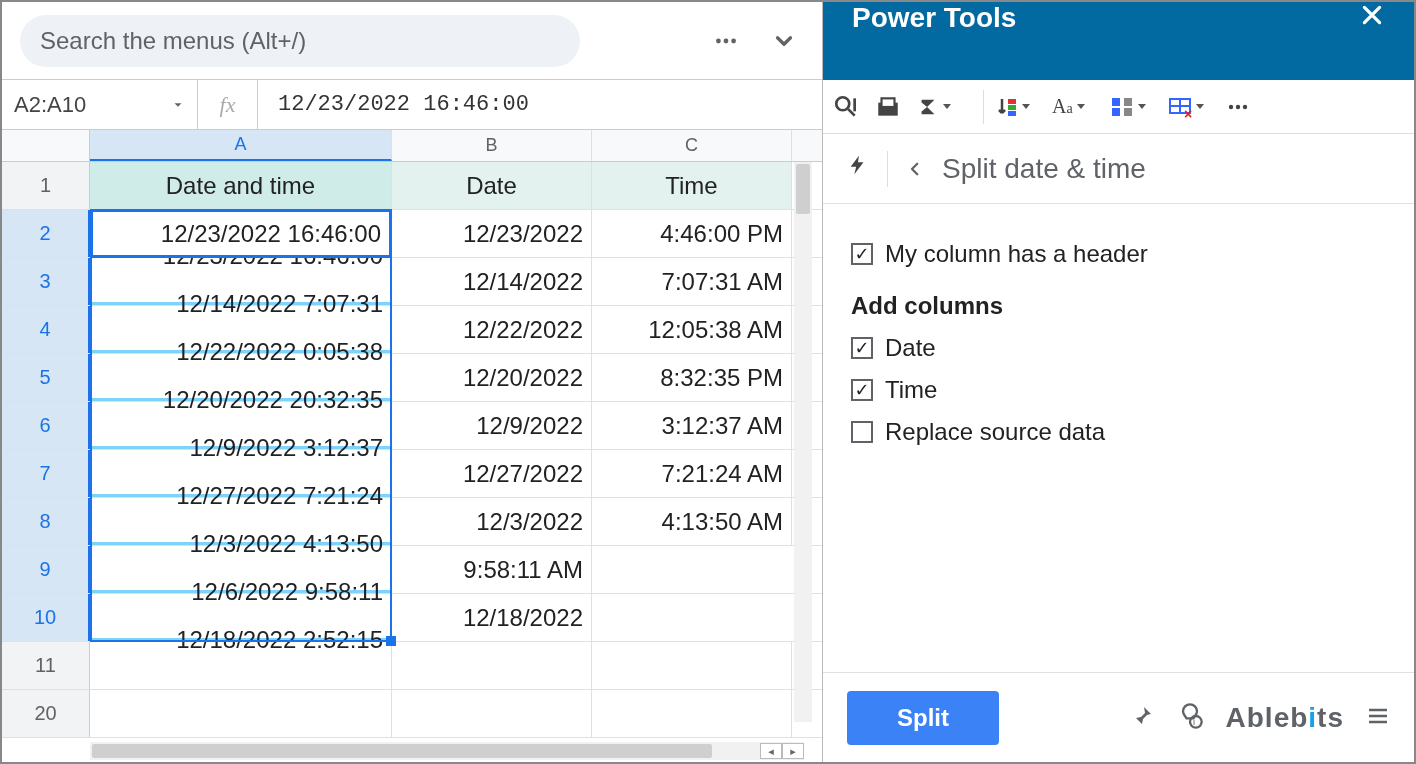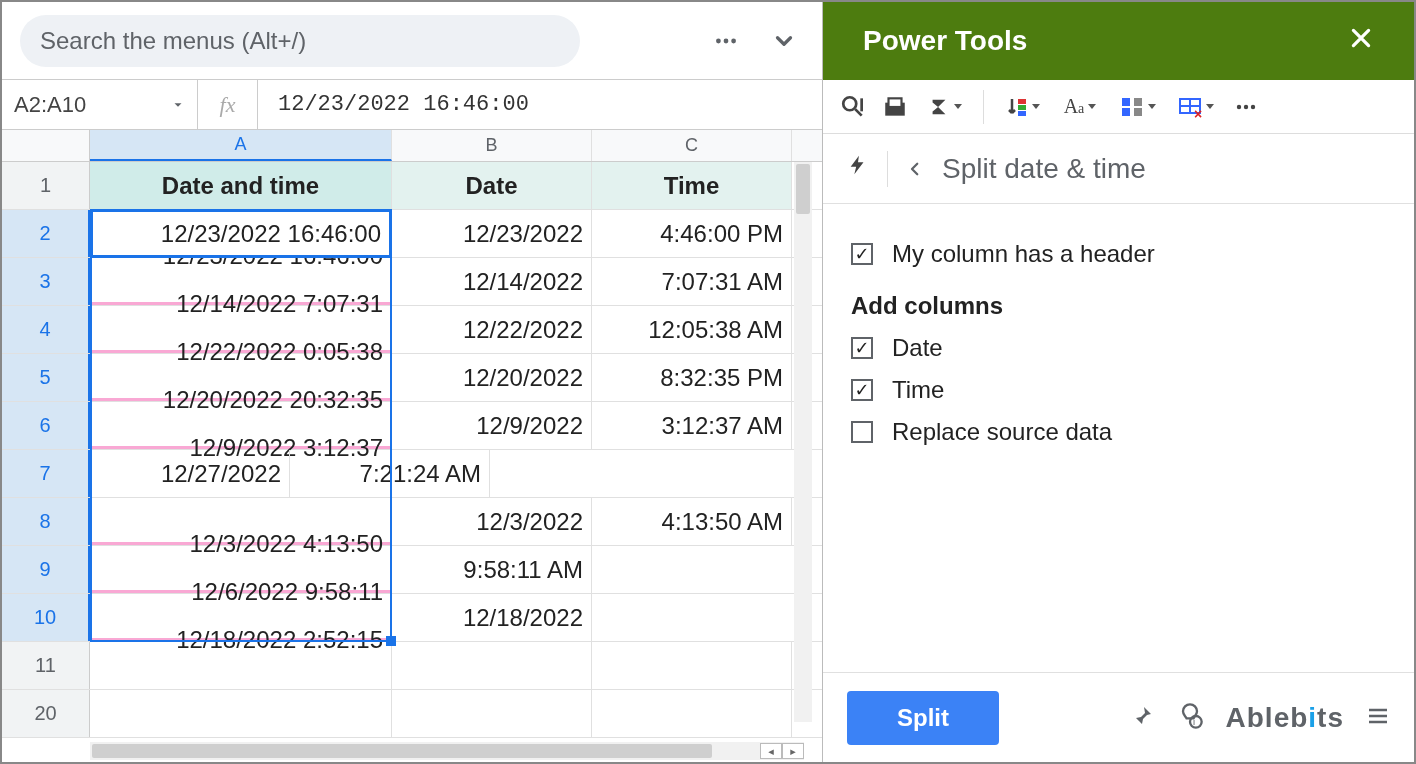--- a/index.html
+++ b/index.html
@@ -48,57 +48,57 @@
   .spare { flex:1; background:#f8f9fa; }
 
   .rows { }
   .row { display:flex; height:48px; border-bottom:1px solid #e0e0e0; }
   .rowh { width:88px; background:#f1f3f4; border-right:1px solid #ccc; display:flex; align-items:center; justify-content:center; font-size:20px; color:#5f6368; }
   .rowh.sel { background:#d6e6f5; color:#1a73e8; border-right:2px solid #1a73e8; }
   .cell { border-right:1px solid #e0e0e0; display:flex; align-items:center; padding:0 8px; font-size:24px; }
   .cellA { width:302px; justify-content:flex-end; }
   .cellB { width:200px; justify-content:flex-end; }
   .cellC { width:200px; justify-content:flex-end; }
-  .row.header .cell { background:#e3f2ef; justify-content:center; font-weight:bold; }
-  .cellA.selrange { background:#f9a8d4;margin-top:44px; }
+  .row.header .cell { background:#e3f2ef; justify-content:center; font-weight:normal; }
+  .cellA.selrange { background:#7dd3fc;margin-top:44px; }
   .row.header .cellA { background:#d0ece9; }
   
   .sel-range { position:absolute; border:2px solid #1a73e8; pointer-events:none; }
   .sel-active { position:absolute; border:3px solid #1a73e8; background:#fff; pointer-events:none; display:flex; align-items:center; justify-content:flex-end; padding-right:8px; font-size:24px; }
   .sel-handle { position:absolute; width:10px; height:10px; background:#1a73e8; pointer-events:none; }
   .vscroll { position:absolute; right:0; top:0; width:18px; height:560px; background:#f1f1f1; }
   .vscroll .thumb { position:absolute; left:2px; top:2px; width:14px; height:50px; background:#cfcfcf; border-radius:2px; }
   .hscroll { position:absolute; left:88px; bottom:0; right:18px; height:18px; background:#f1f1f1; display:flex; align-items:center; }
   .hscroll .thumb { height:14px; width:620px; background:#cfcfcf; margin-left:2px; border-radius:2px; }
   .hscroll .arrows { margin-left:auto; display:flex; }
   .hscroll .abtn { width:22px; height:16px; border:1px solid #bbb; display:flex; align-items:center; justify-content:center; font-size:11px; color:#666; background:#fff; }
 
   
   .right {
     position:absolute; left:820px; top:0; right:0; height:760px; border-left:1px solid #bbb; background:#fff;
   }
   .panel-header {
-    height:78px; background:#4d7c0f; color:#fff; display:flex; align-items:center; padding:0 40px; font-size:28px; font-weight:bold;
+    height:78px; background:#0369a1; color:#fff; display:flex; align-items:flex-start; padding:0 29px; font-size:28px; font-weight:bold;
   }
   .panel-header .close { margin-left:auto; cursor:pointer; }
   .panel-tools {
     height:54px; border-bottom:1px solid #ddd; display:flex; align-items:center; padding:0 10px; gap:2px;
   }
-  .ticon { width:40px; height:40px; display:flex; align-items:center; justify-content:center; color:#444; border-radius:4px; cursor:pointer; }
+  .ticon { width:40px; height:40px; display:flex; align-items:center; justify-content:flex-start; color:#444; border-radius:4px; cursor:pointer; }
   .ticon.with-drop { width:56px; }
   .tdrop::after { content:""; border-left:4px solid transparent; border-right:4px solid transparent; border-top:5px solid #555; margin-left:4px; }
   .tsep { width:1px; height:34px; background:#ddd; margin:0 8px; }
   .breadcrumb {
     height:70px; display:flex; align-items:center; padding:0 24px; border-bottom:1px solid #e0e0e0; gap:18px; font-size:28px; color:#5f6368;
   }
   .bolt { color:#444; font-size:26px; }
   .bsep { width:1px; height:36px; background:#ddd; }
   .crumb-back { color:#5f6368; cursor:pointer; }
   .panel-body { padding:22px 28px; font-size:24px; color:#222; }
-  .check { display:flex; align-items:center; gap:19px; margin:14px 0; cursor:pointer; }
+  .check { display:flex; align-items:center; gap:12px; margin:14px 0; cursor:pointer; }
   .chkbox { width:22px; height:22px; border:2px solid #5f6368; display:inline-flex; align-items:center; justify-content:center; }
   .chkbox.checked::after { content:"✓"; font-size:18px; color:#222; line-height:1; }
   .section-title { font-weight:bold; margin-top:24px; margin-bottom:10px; }
   .indent { margin-left:0; }
   .panel-footer {
     position:absolute; left:0; right:0; bottom:0; height:90px; border-top:1px solid #e0e0e0; display:flex; align-items:center; padding:0 24px;
   }
   .btn-primary {
     background:#3b82f6; color:#fff; border:none; height:54px; padding:0 50px; font-size:24px; font-weight:bold; border-radius:4px; cursor:pointer;
   }
@@ -192,20 +192,21 @@
           <div class="cell cellC">8:32:35 PM</div>
         </div>
         <div class="row">
           <div class="rowh sel">6</div>
           <div class="cell cellA selrange">12/9/2022 3:12:37</div>
           <div class="cell cellB">12/9/2022</div>
           <div class="cell cellC">3:12:37 AM</div>
         </div>
         <div class="row">
           <div class="rowh sel">7</div>
+          <div class="cell cellA selrange">12/27/2022 7:21:24</div>
           <div class="cell cellB">12/27/2022</div>
           <div class="cell cellC">7:21:24 AM</div>
         </div>
         <div class="row">
           <div class="rowh sel">8</div>
           <div class="cell cellA selrange">12/3/2022 4:13:50</div>
           <div class="cell cellB">12/3/2022</div>
           <div class="cell cellC">4:13:50 AM</div>
         </div>
         <div class="row">

